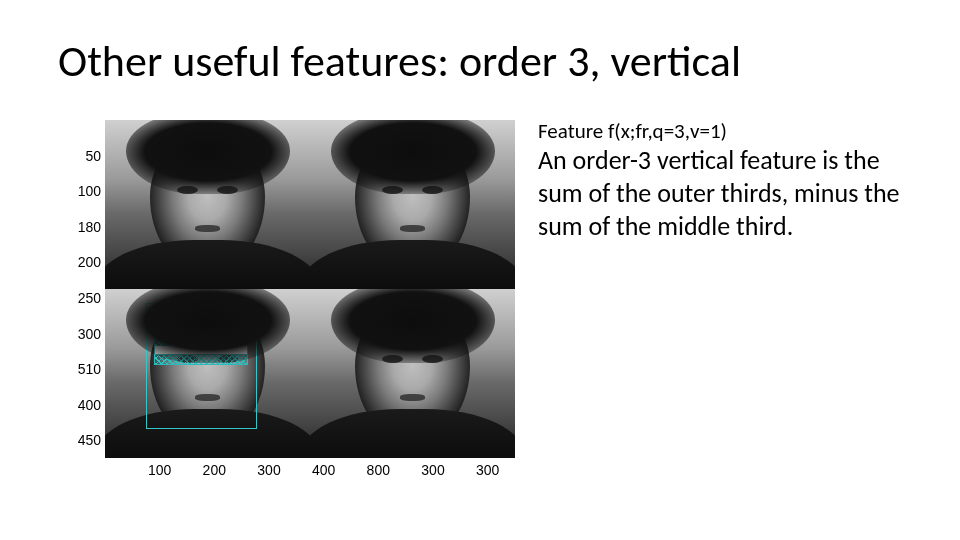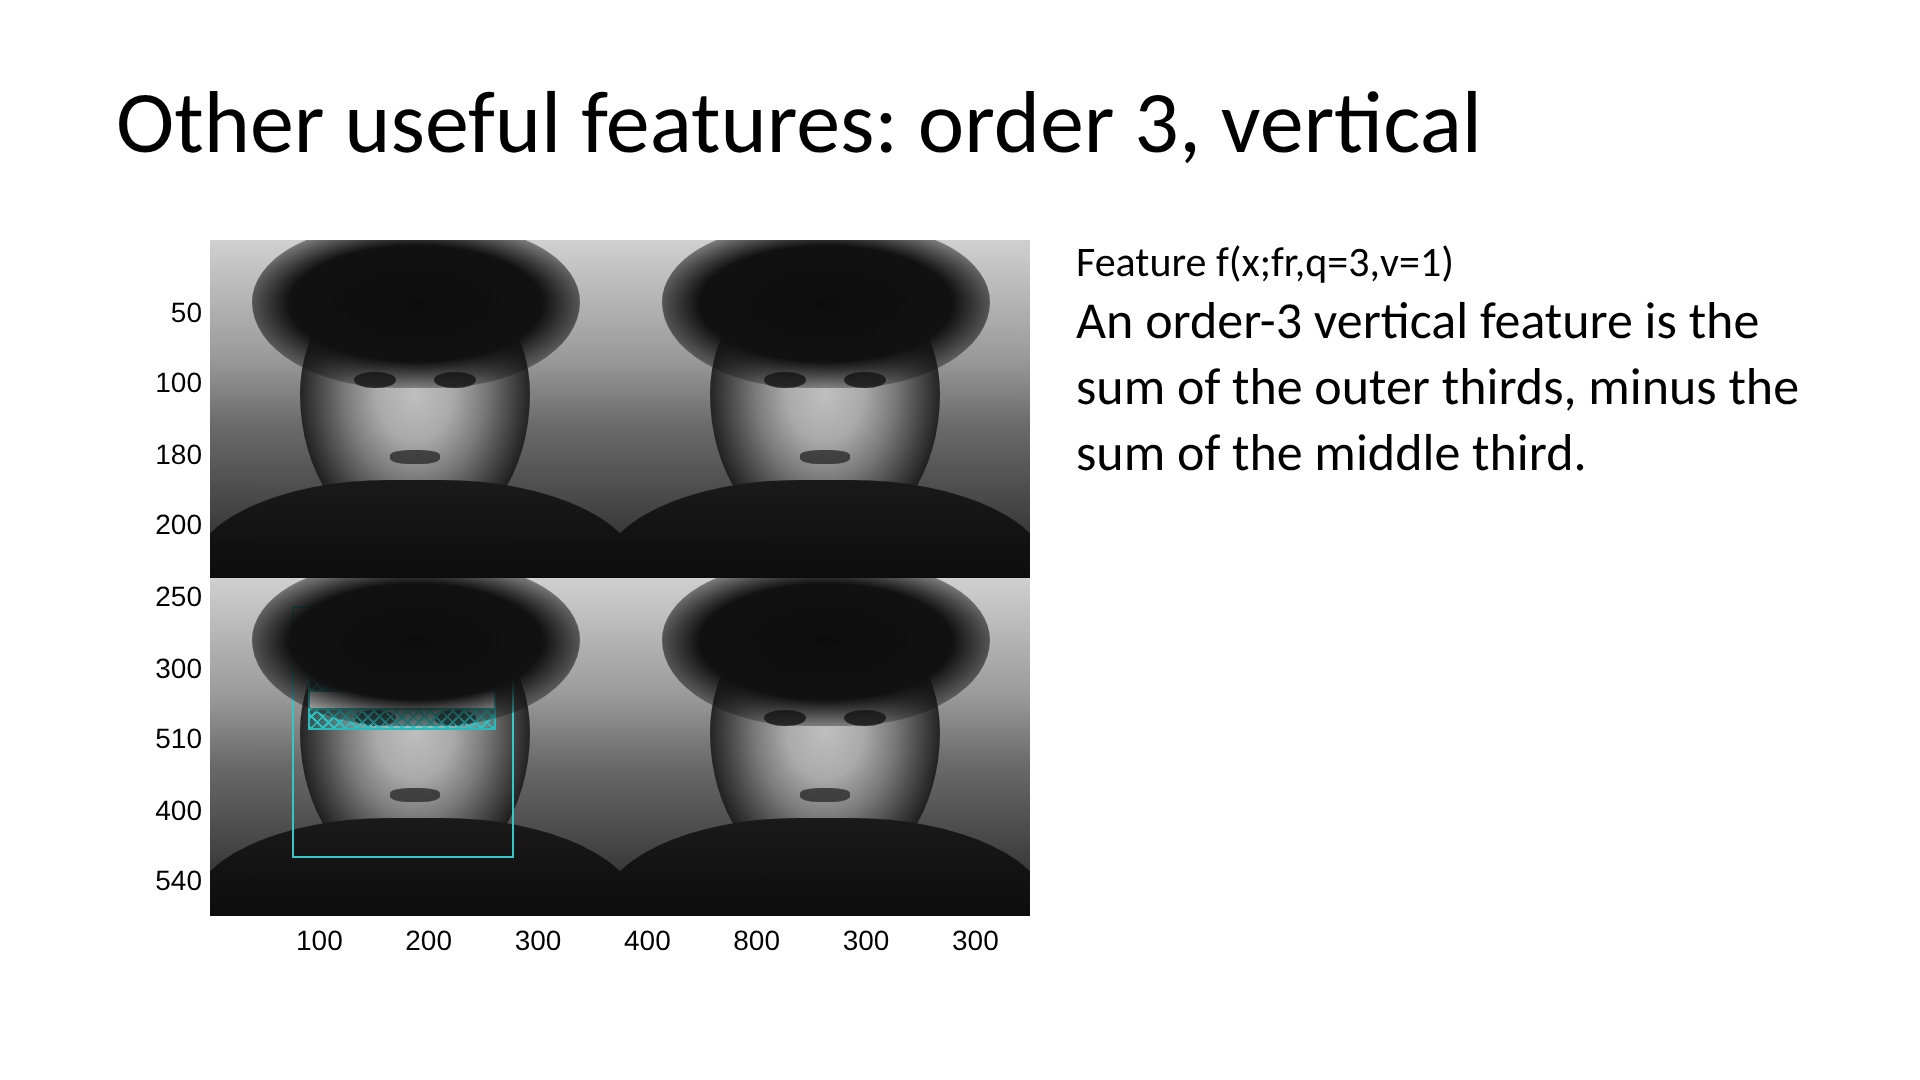--- a/index.html
+++ b/index.html
@@ -207,21 +207,21 @@
   </div>
 
   <span class="ytick" style="top:35.6px">50</span>
   <span class="ytick" style="top:71.2px">100</span>
   <span class="ytick" style="top:106.7px">180</span>
   <span class="ytick" style="top:142.3px">200</span>
   <span class="ytick" style="top:177.9px">250</span>
   <span class="ytick" style="top:213.5px">300</span>
   <span class="ytick" style="top:249.1px">510</span>
   <span class="ytick" style="top:284.6px">400</span>
-  <span class="ytick" style="top:320.2px">540</span>
+  <span class="ytick" style="top:320.2px">450</span>
 
   <span class="xtick" style="left:92.7px">100</span>
   <span class="xtick" style="left:147.3px">200</span>
   <span class="xtick" style="left:202.0px">300</span>
   <span class="xtick" style="left:256.7px">400</span>
   <span class="xtick" style="left:311.3px">800</span>
   <span class="xtick" style="left:366.0px">300</span>
   <span class="xtick" style="left:420.7px">300</span>
 </div>
 

